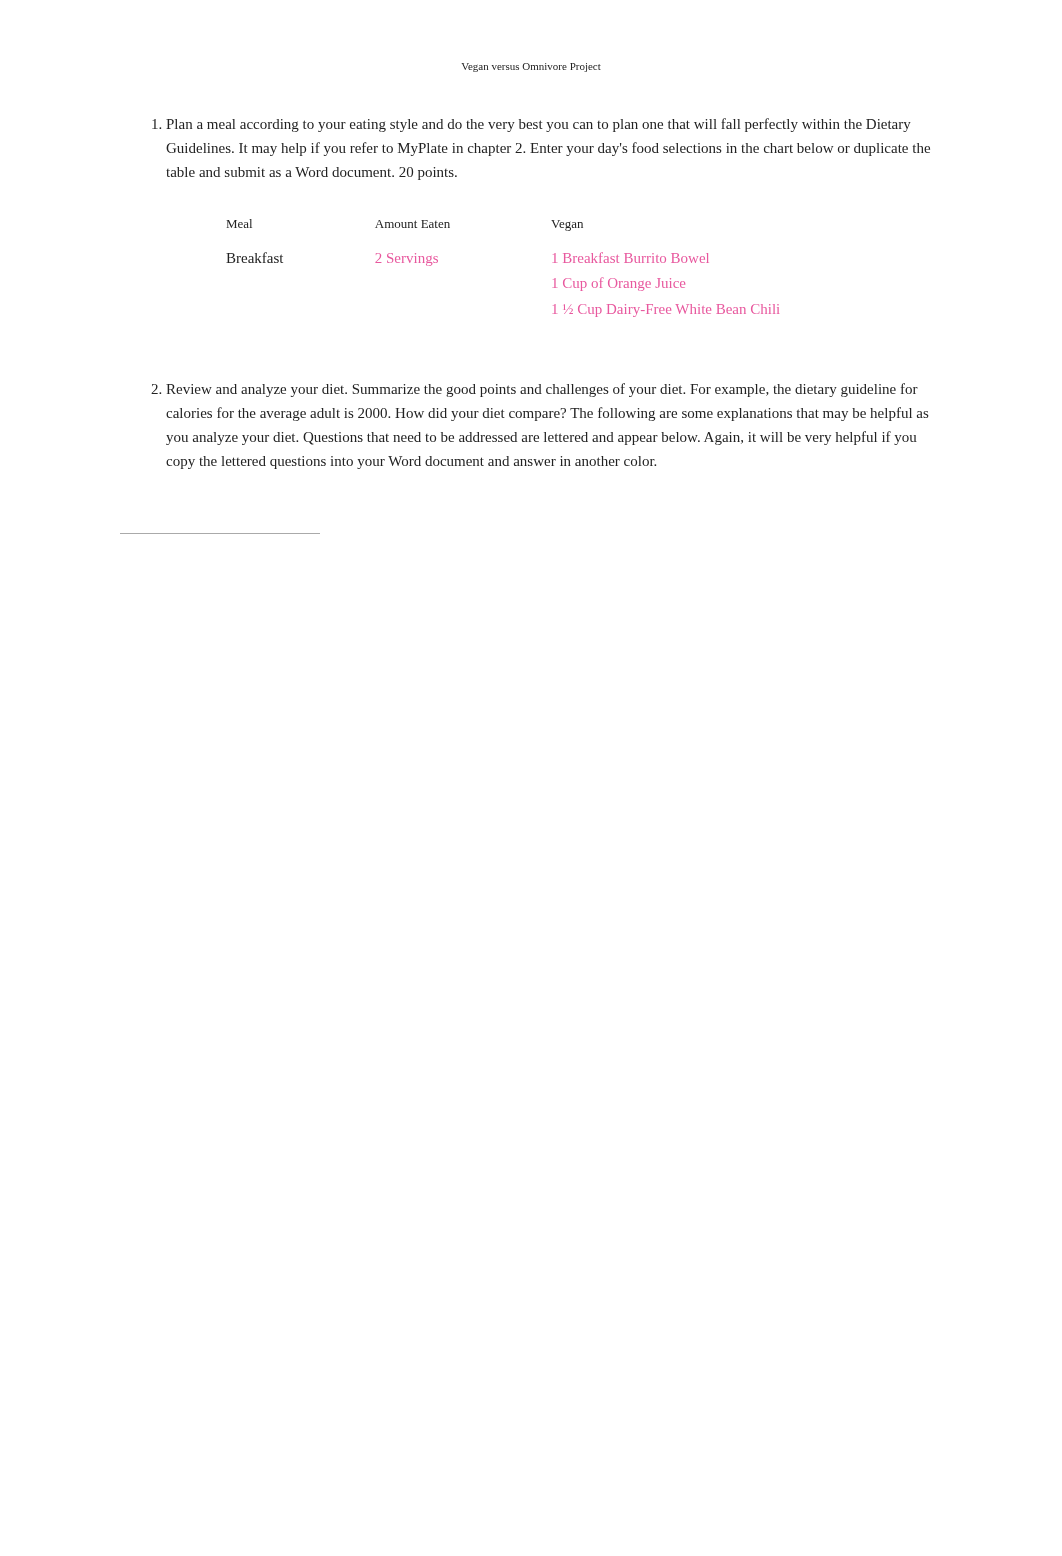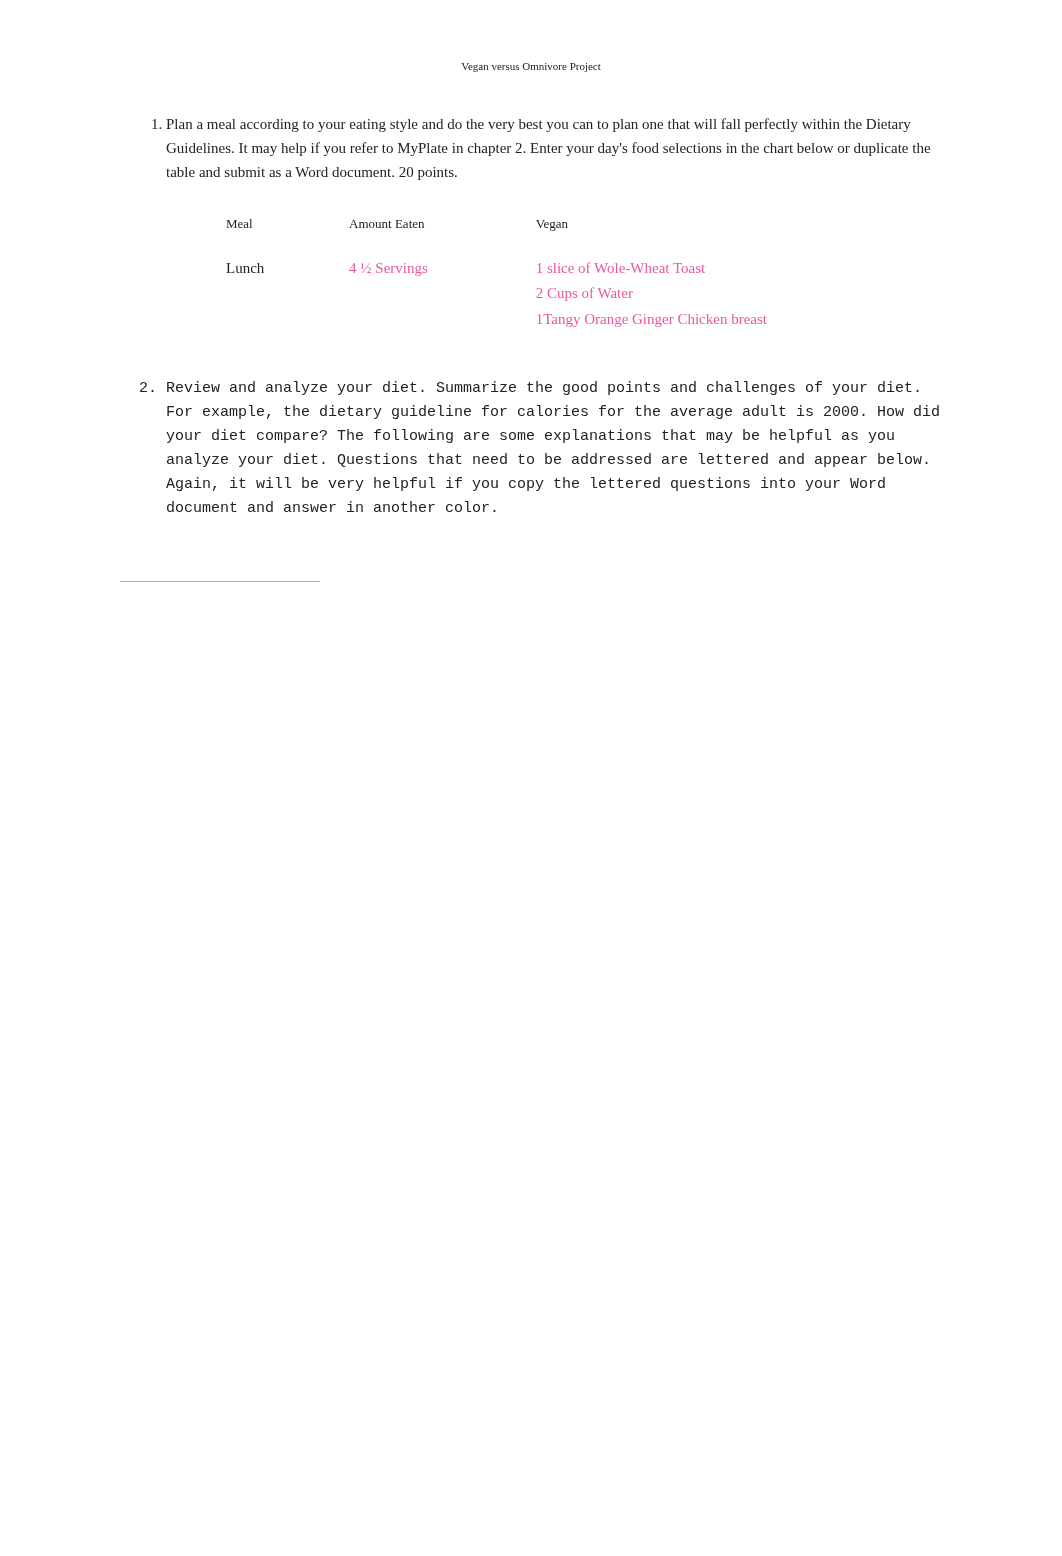--- a/index.html
+++ b/index.html
@@ -71,21 +71,20 @@
       line-height: 1.7;
       display: block;
     }
 
     .row-spacer {
       height: 10px;
     }
 
     .section2 {
       margin-top: 30px;
-      font-family: Liberation Mono, monospace;
     }
 
     .bottom-line {
       margin-top: 60px;
       border-top: 1px solid #aaa;
       width: 200px;
     }
   </style>
 </head>
 <body>
@@ -100,33 +99,33 @@
       <table class="meal-table">
         <thead>
           <tr>
             <th>Meal</th>
             <th>Amount Eaten</th>
             <th>Vegan</th>
           </tr>
         </thead>
         <tbody>
 
+          <tr>
+            <td class="meal-label">Breakfast</td>
+            <td class="servings-label">2 Servings</td>
+            <td>
+              <span class="food-item">1 Breakfast Burrito Bowel</span>
+              <span class="food-item">1 Cup of Orange Juice</span>
+              <span class="food-item">1 ½ Cup Dairy-Free White Bean Chili</span>
+            </td>
+          </tr>
           <tr class="row-spacer">
               <td colspan="3"></td>
             </tr>
 
-          <tr>
-            <td class="meal-label">Lunch</td>
-            <td class="servings-label">4 ½ Servings</td>
-            <td>
-              <span class="food-item">1 slice of Wole-Wheat Toast</span>
-              <span class="food-item">2 Cups of Water</span>
-              <span class="food-item">1Tangy Orange Ginger Chicken breast</span>
-            </td>
-          </tr>
           <tr class="row-spacer">
               <td colspan="3"></td>
             </tr>
 
         </tbody>
       </table>
     </div>
   </li>
 
   <li class="section2">

